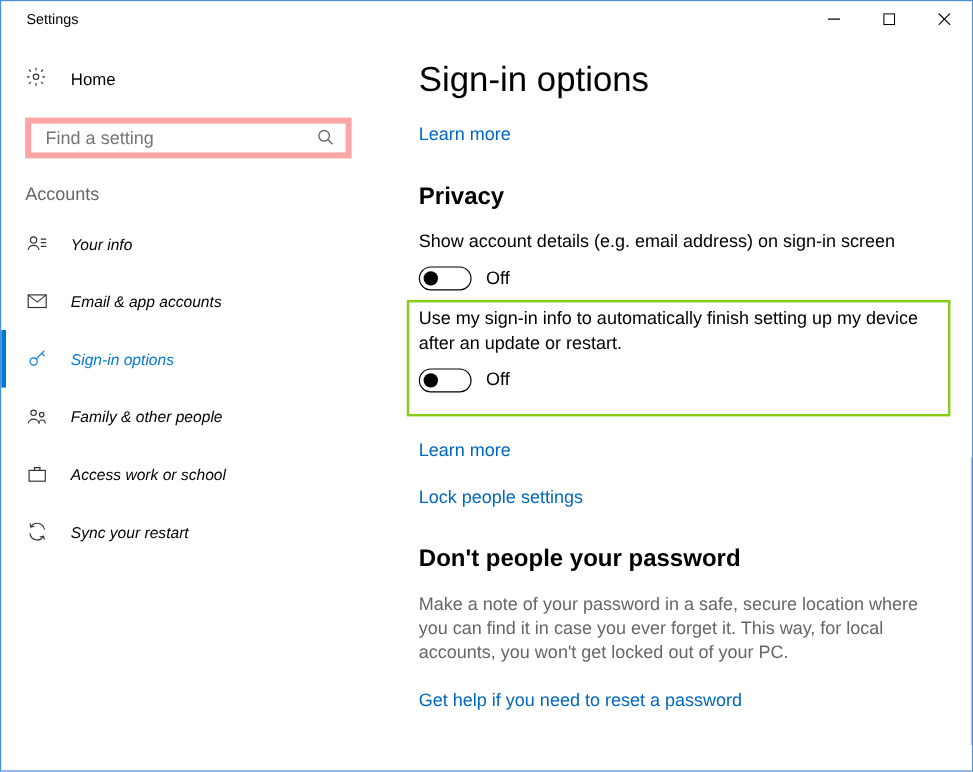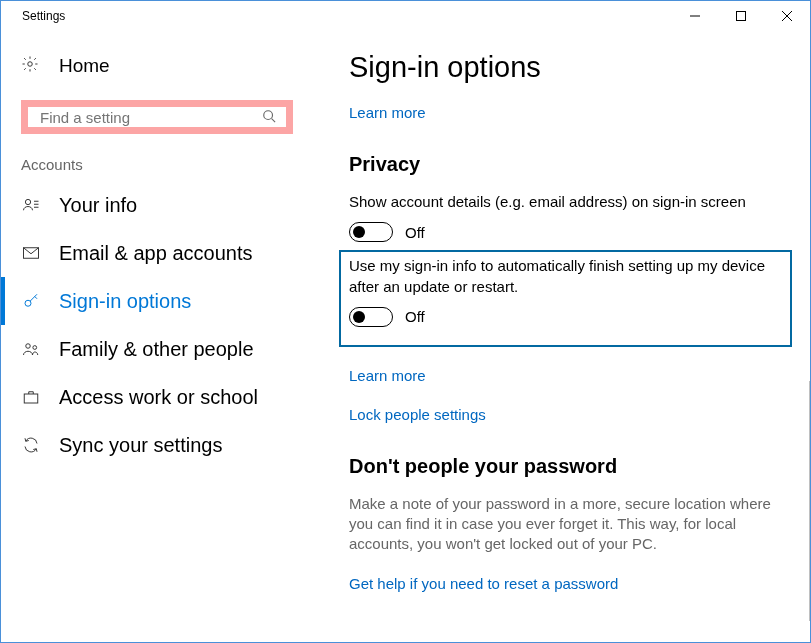--- a/index.html
+++ b/index.html
@@ -33,51 +33,52 @@
   
   .body {
     display:flex;
     height: calc(100% - 30px);
   }
   .sidebar {
     width: 312px;
     padding: 14px 0 0 0;
   }
   .home-row {
-    display:flex; 
+    display:flex; align-items:center;
     padding: 10px 20px;
-    font-size: 19px;
+    font-size: 14px;
   }
   .home-row .icon { width:20px; margin-right:18px; }
   .searchbox {
     margin: 12px 20px 22px 20px;
     height: 34px;
-    border: 7px solid #fca5a5;
+    border: 5px solid #fca5a5;
     display:flex; align-items:center;
     padding: 0 10px;
   }
   .searchbox input {
     flex:1; border:none; outline:none;
     font-size: 15px;
     background: transparent;
     color:#666;
   }
   .searchbox .sicon { color:#666; font-size:14px; }
   .section-label {
     padding: 0 20px 8px 20px;
     color:#666;
     font-size: 15px;
   }
   .nav { }
   .nav-item {
     display:flex; align-items:center;
     height: 48px;
     padding: 0 20px;
-    font-size: 20px;
+    font-size: 13px;
     cursor: default;
+    font-style: italic;
   }
   .nav-item .icon {
     width:20px; margin-right:18px;
     display:flex; align-items:center; justify-content:center;
   }
   .nav-item .icon svg { width:18px; height:18px; stroke:#333; stroke-width:1.3; fill:none; }
   .nav-item.selected {
     border-left: 4px solid #0078d7;
     padding-left: 16px;
     color:#0078d7;
@@ -97,21 +98,21 @@
   .toggle {
     width:44px; height:20px; border:1px solid #000; border-radius:10px;
     position:relative; margin-right:12px;
   }
   .toggle .knob {
     width:12px; height:12px; background:#000; border-radius:50%;
     position:absolute; left:3px; top:3px;
   }
   .toggle-label { font-size:15px; }
   .highlight-box {
-    border: 2px solid #0369a1;
+    border: 2px solid #84cc16;
     padding: 4px 8px 10px 8px;
     margin: 4px -10px 12px -10px;
   }
   .hint { color:#666; font-size:15px; line-height:1.35; margin-bottom:8px; }
   .scrollbar {
     position:absolute; right:-2px; top:350px; width:3px; height:240px;
     background:#c0c0c0;
   }
   .gear-icon svg { width:18px; height:18px; stroke:#333; fill:none; stroke-width:1.3; }
 </style>
@@ -216,21 +217,21 @@
       </div>
       <div class="nav-item">
         <span class="icon">
           <svg viewBox="0 0 24 24">
               <path d="M20 10A8 8 0 0 0 5 7"></path>
               <polyline points="4,3 5,7 9,6"></polyline>
               <path d="M4 14a8 8 0 0 0 15 3"></path>
               <polyline points="20,21 19,17 15,18"></polyline>
             </svg>
         </span>
-        <span>Sync your settings</span>
+        <span>Sync your restart</span>
       </div>
     </div>
   </div>
 
   <div class="main">
     <h1>Sign-in options</h1>
     <div class="link">Learn more</div>
 
     <h2>Privacy</h2>
 
@@ -249,18 +250,18 @@
             <div class="knob"></div>
           </div>
         <span class="toggle-label">Off</span>
       </div>
     </div>
 
     <div class="link">Learn more</div>
     <div class="link" style="margin-top:22px;">Lock people settings</div>
 
     <h2>Don't people your password</h2>
-    <div class="hint">Make a note of your password in a more, secure location where you can find it in case you ever forget it. This way, for local accounts, you won't get locked out of your PC.</div>
+    <div class="hint">Make a note of your password in a safe, secure location where you can find it in case you ever forget it. This way, for local accounts, you won't get locked out of your PC.</div>
     <div class="link">Get help if you need to reset a password</div>
 
     <div class="scrollbar"></div>
   </div>
 </div>
 
 </body></html>

